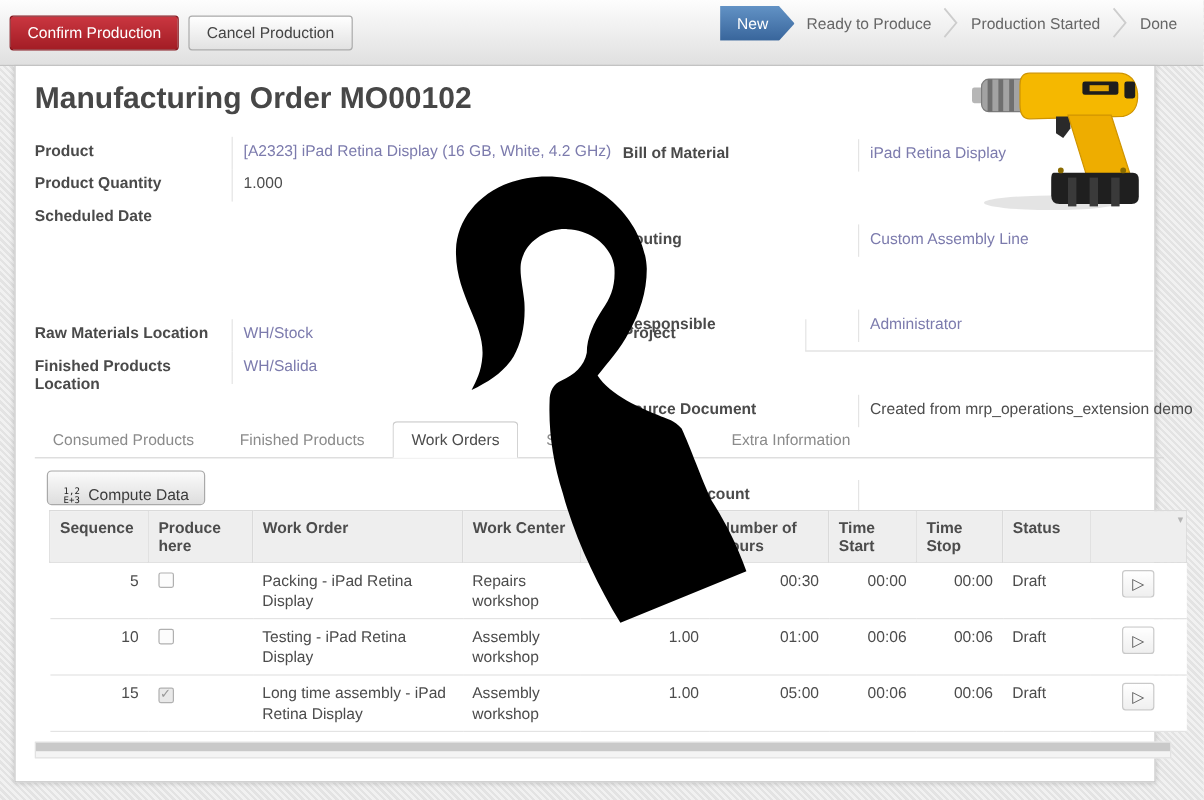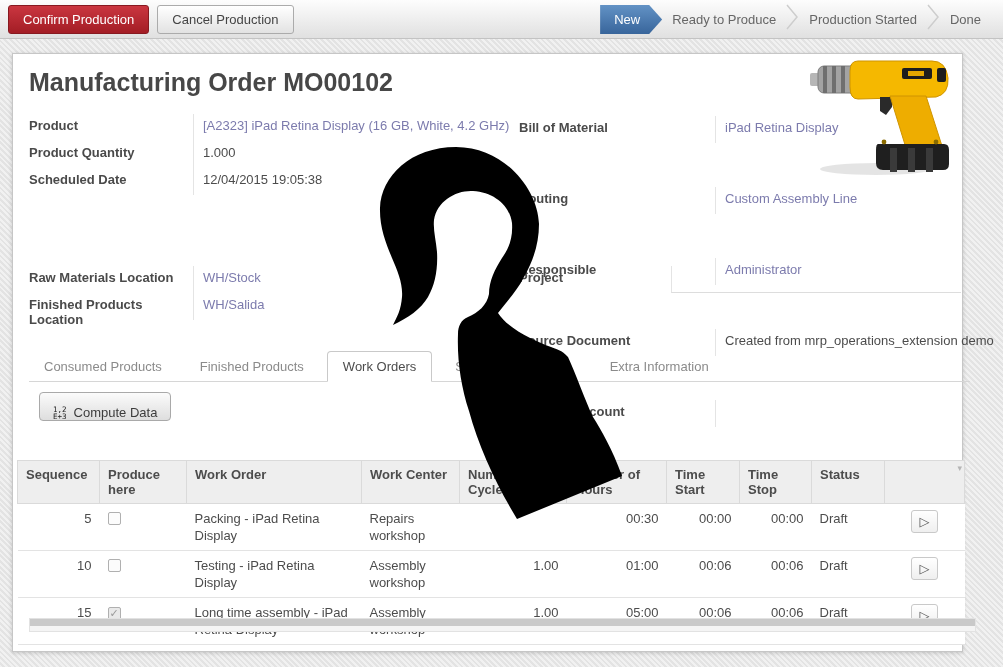--- a/index.html
+++ b/index.html
@@ -6,36 +6,36 @@
   html,body { width:1003px; height:667px; overflow:hidden; }
   body {
     font-family:"Liberation Sans","DejaVu Sans",sans-serif;
     font-size:13px; color:#4c4c4c;
     background-color:#eaeaea;
     background-image:repeating-linear-gradient(45deg,#f1f1f1 0 2px,#e3e3e3 2px 4px);
     position:relative;
   }
   
   .topbar {
-    position:absolute; left:0; top:0; width:1003px; height:39px;
+    position:absolute; left:0; top:0; width:1003px; height:55px;
     background:linear-gradient(#fdfdfd,#e0e0e0);
     border-bottom:1px solid #c3c3c3;
     display:flex; align-items:center; z-index:40;
   }
   .btn {
     display:inline-block; padding:6px 14px; border-radius:3px;
     border:1px solid #ababab; background:linear-gradient(#ffffff,#e2e2e2);
     color:#444; cursor:pointer; font-size:13px; white-space:nowrap;
   }
   .btn-red {
     margin-left:8px; margin-right:8px;
     background:linear-gradient(#ca3640,#a31d25);
     border:1px solid #871920; color:#fff;
   }
-  .statusbar { position:absolute; right:12px; top:5px; height:29px; display:flex; align-items:flex-end;margin-left:37px; }
+  .statusbar { position:absolute; right:12px; top:5px; height:29px; display:flex; align-items:flex-start;margin-left:37px; }
   .sb-step { color:#666; padding:0 10px; line-height:29px; white-space:nowrap; }
   .sb-flag {
     color:#fff; background:linear-gradient(#6292c5,#38659b);
     padding:0 22px 0 14px; line-height:29px;
     clip-path:polygon(0 0, calc(100% - 13px) 0, 100% 50%, calc(100% - 13px) 100%, 0 100%);
   }
   .sb-sep { display:inline-block; }
   
   .sheet {
     position:absolute; left:12px; top:53px; width:951px; height:599px;
@@ -67,21 +67,21 @@
   }
   
   .compute {
     position:absolute; left:26px; top:338px; height:29px;
     display:inline-flex; align-items:flex-end; gap:7px; padding:0 13px;
     border:1px solid #a9a9a9; border-radius:4px;
     background:linear-gradient(#fbfbfb,#dedede); cursor:pointer; color:#3c3c3c;
   }
   .calc-icon { font-family:"DejaVu Sans Mono",monospace; font-size:7.5px; line-height:7px; color:#222; text-align:left; }
   
-  .wo-table { position:absolute; left:4px; top:371px; width:947px; border-collapse:collapse; table-layout:fixed;margin-top:35px; }
+  .wo-table { position:absolute; left:28px; top:371px; width:947px; border-collapse:collapse; table-layout:fixed; }
   .wo-table th {
     background:#eee; border:1px solid #dadada; border-left:none;
     font-weight:bold; color:#4c4c4c; text-align:left; vertical-align:top;
     padding:6px 8px; height:43px; font-size:13px; position:relative;
   }
   .wo-table th:first-child { border-left:1px solid #dadada; }
   .wo-table td {
     border-bottom:1px solid #e3e3e3; padding:6px 8px; vertical-align:top;
     height:43px; line-height:17px; background:#fff;
   }
@@ -159,21 +159,20 @@
     <circle cx="74" cy="86" r="2.4" fill="#8a6b00"></circle>
     <circle cx="126" cy="86" r="2.4" fill="#8a6b00"></circle>
   </svg>
 
   <div class="fgroup g-left" style="left:16px; top:60px;">
     <div class="lbl">Product</div>
     <div class="val link">[A2323] iPad Retina Display (16 GB, White, 4.2 GHz)</div>
     <div class="lbl">Product Quantity</div>
     <div class="val plain">1.000</div>
     <div class="lbl">Scheduled Date</div>
-    <div class="val plain">12/04/2015 19:05:38</div>
   </div>
 
   <div class="fgroup g-right" style="left:506px; top:62px;gap:44px;">
     <div class="lbl">Bill of Material</div>
     <div class="val link">iPad Retina Display</div>
     <div class="lbl">Routing</div>
     <div class="val link">Custom Assembly Line</div>
     <div class="lbl">Responsible</div>
     <div class="val link">Administrator</div>
     <div class="lbl">Source Document</div>

